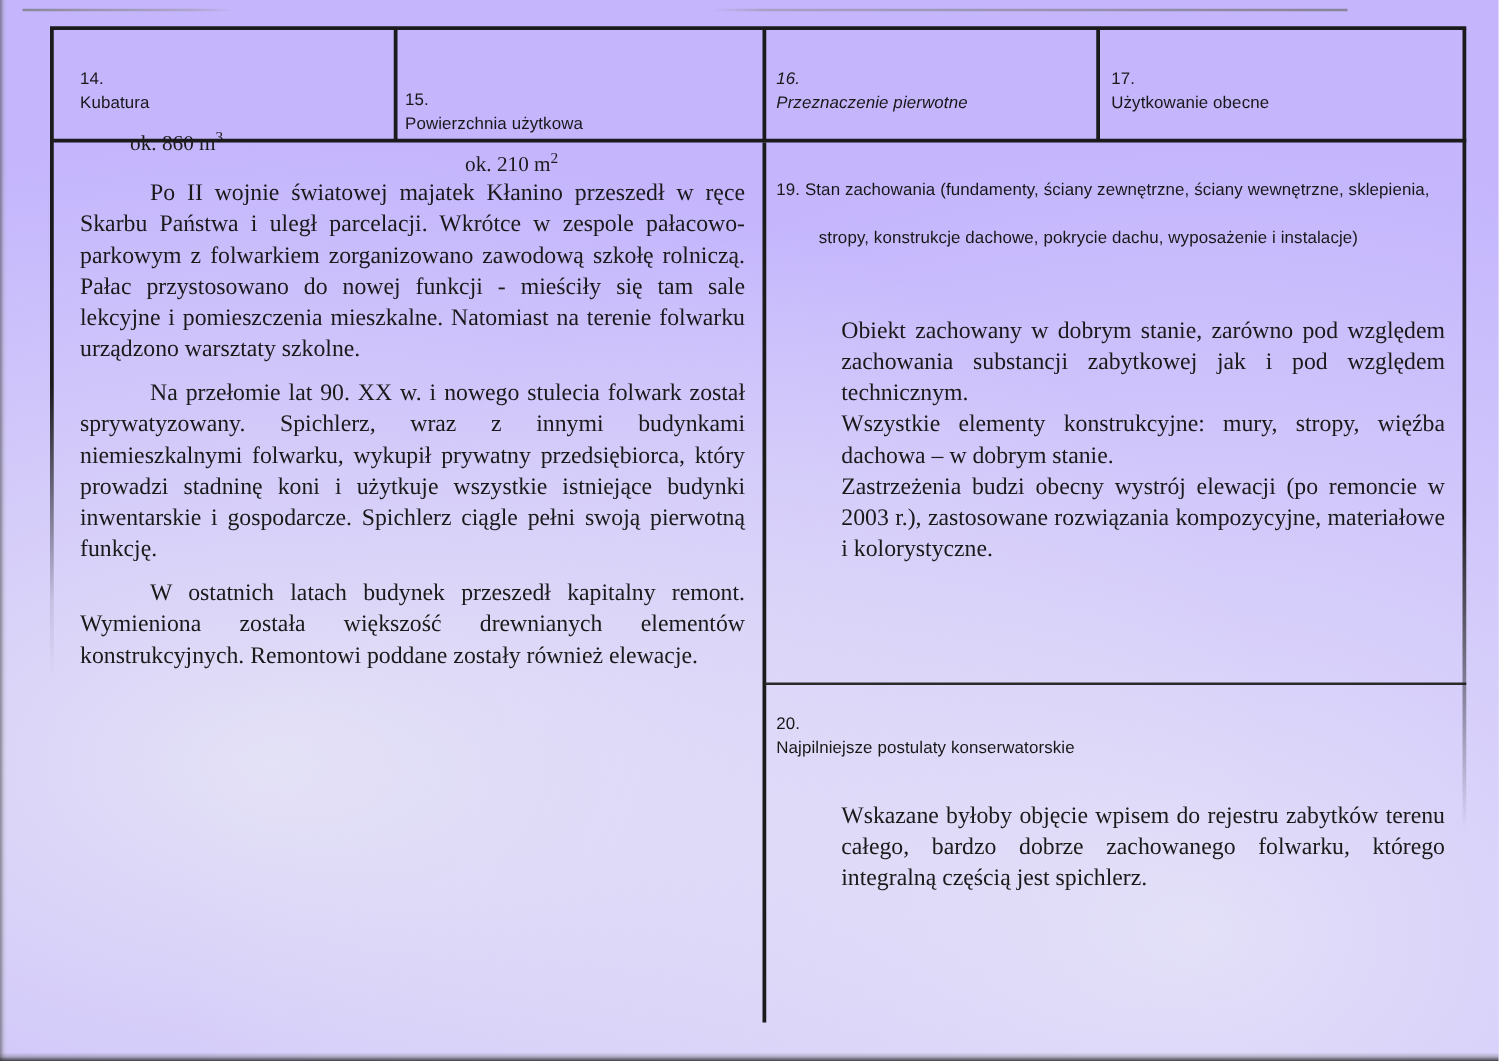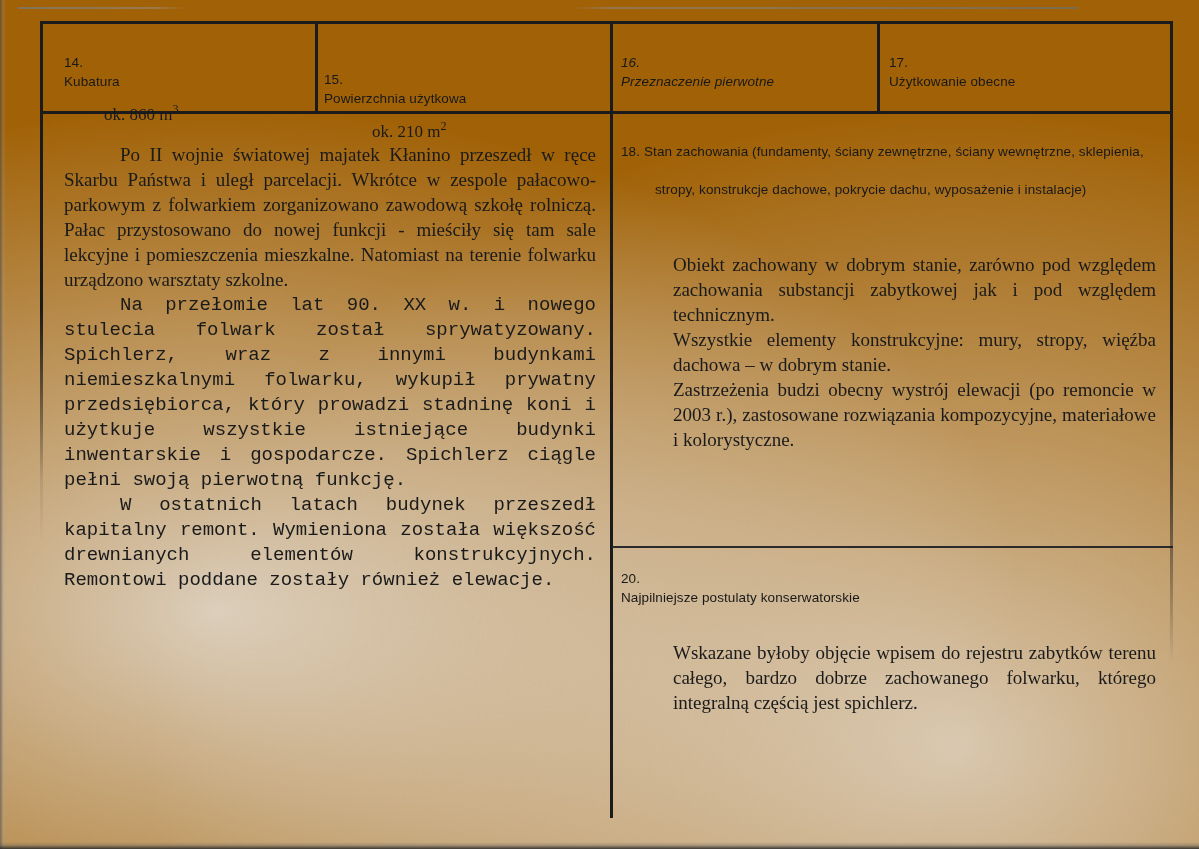--- a/index.html
+++ b/index.html
@@ -9,21 +9,21 @@
     background: #ffffff;
   }
   body {
     font-family: "Liberation Sans", sans-serif;
   }
 
   .page {
     position: relative;
     width: 1199px;
     height: 849px;
-    background: #a16207;
+    background: #c4b5fd;
     overflow: hidden;
   }
 
   
   .scan-top-line {
     position: absolute;
     left: 18px;
     top: 7px;
     width: 1060px;
     height: 2px;
@@ -107,22 +107,21 @@
     color: #1a1a1a;
     line-height: 1.315;
     text-align: justify;
   }
   .para {
     margin: 0;
     text-indent: 56px;
     text-align: justify;
   }
   .para + .para {
-    margin-top: 0;
-    font-family: Liberation Mono, monospace;
+    margin-top: 10px;
   }
   .line {
     margin: 0;
     text-align: justify;
   }
   sup {
     font-size: 0.72em;
     vertical-align: super;
     line-height: 0;
   }
@@ -198,21 +197,21 @@
   <div class="cell" style="left:64px; top:123px; width:532px;">
     <div class="serif-block" style="margin-top:20px;">
       <p class="para">Po II wojnie światowej majatek Kłanino przeszedł w ręce Skarbu Państwa i uległ parcelacji. Wkrótce w zespole pałacowo-parkowym z folwarkiem zorganizowano zawodową szkołę rolniczą. Pałac przystosowano do nowej funkcji - mieściły się tam sale lekcyjne i pomieszczenia mieszkalne. Natomiast na terenie folwarku urządzono warsztaty szkolne.</p>
       <p class="para">Na przełomie lat 90. XX w. i nowego stulecia folwark został sprywatyzowany. Spichlerz, wraz z innymi budynkami niemieszkalnymi folwarku, wykupił prywatny przedsiębiorca, który prowadzi stadninę koni i użytkuje wszystkie istniejące budynki inwentarskie i gospodarcze. Spichlerz ciągle pełni swoją pierwotną funkcję.</p>
       <p class="para">W ostatnich latach budynek przeszedł kapitalny remont. Wymieniona została większość drewnianych elementów konstrukcyjnych. Remontowi poddane zostały również elewacje.</p>
     </div>
   </div>
 
   <div class="cell" style="left:621px; top:123px; width:552px;">
     <div class="field-label">
-      <div><span>18.</span> <span>Stan zachowania (fundamenty, ściany zewnętrzne, ściany wewnętrzne, sklepienia,</span></div>
+      <div><span>19.</span> <span>Stan zachowania (fundamenty, ściany zewnętrzne, ściany wewnętrzne, sklepienia,</span></div>
       <div style="padding-left:34px;">stropy, konstrukcje dachowe, pokrycie dachu, wyposażenie i instalacje)</div>
     </div>
     <div class="serif-block" style="margin-top:34px; margin-left:52px; width:483px;">
       <p class="line">Obiekt zachowany  w dobrym stanie, zarówno pod względem zachowania substancji zabytkowej jak i pod względem technicznym.</p>
       <p class="line">Wszystkie elementy konstrukcyjne: mury, stropy, więźba dachowa – w dobrym stanie.</p>
       <p class="line">Zastrzeżenia budzi obecny wystrój elewacji (po remoncie w 2003 r.), zastosowane rozwiązania kompozycyjne, materiałowe i kolorystyczne.</p>
     </div>
   </div>
 
   <div class="cell" style="left:621px; top:550px; width:552px;">

